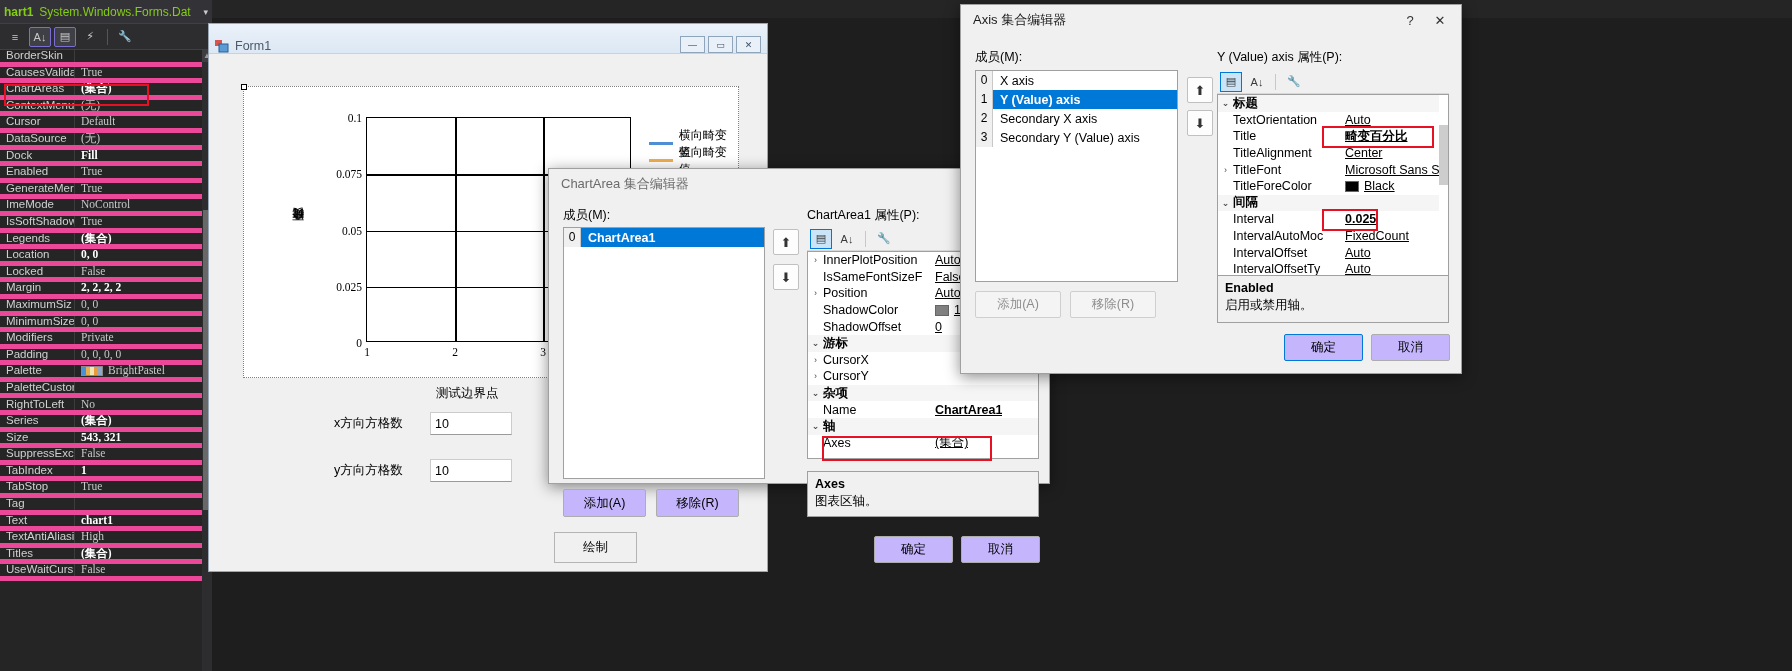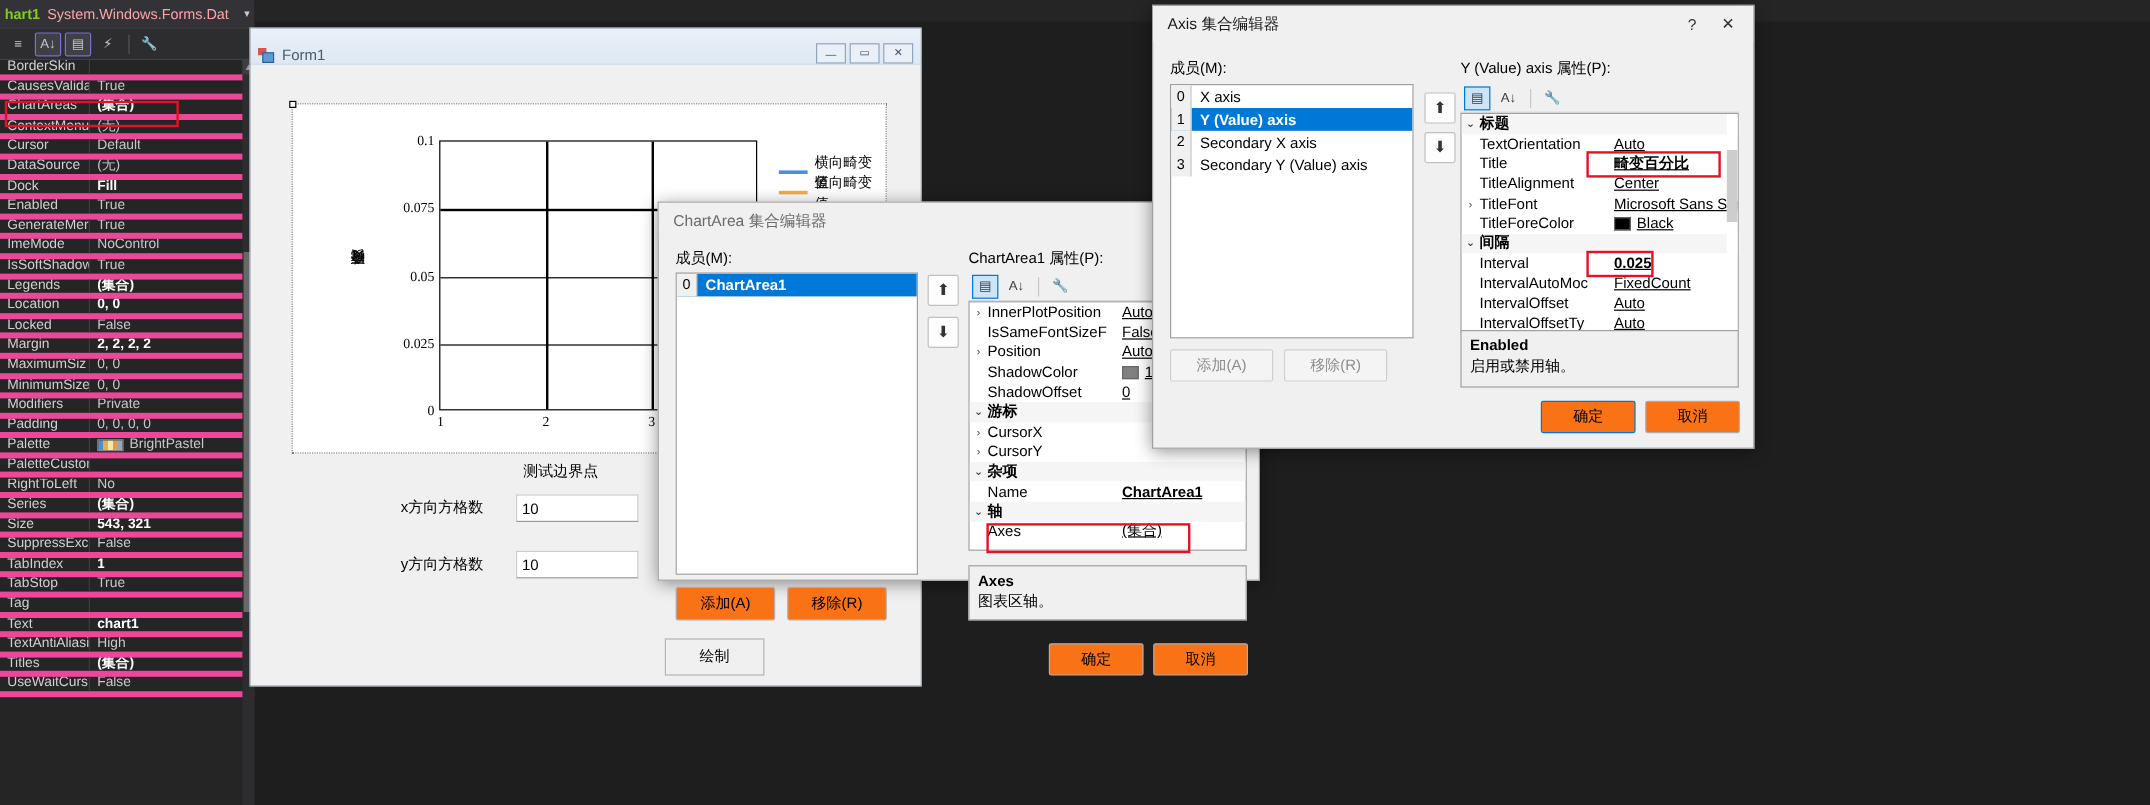--- a/index.html
+++ b/index.html
@@ -16,21 +16,21 @@
   .vs-panel {
     position: absolute; left: 0; top: 0; width: 212px; height: 671px;
     background: #252526; color: #d4d4d4; font-size: 12px;
   }
   .vs-combobar {
     position: absolute; left: 0; top: 0; width: 212px; height: 24px;
     background: #333337; border-bottom: 1px solid #3f3f46;
     display: flex; align-items: center; padding: 0 4px; color: #f0f0f0;
   }
   .vs-combobar .obj-name { font-weight: bold; color: #84cc16; font-size: 12px; }
-  .vs-combobar .obj-type { color: #fca5a5; font-size: 12px; margin-left: 6px;
+  .vs-combobar .obj-type { color: #84cc16; font-size: 12px; margin-left: 6px;
       white-space: nowrap; overflow: hidden; }
   .vs-combobar .caret { margin-left: auto; color: #cccccc; font-size: 9px; }
 
   .vs-toolbar {
     position: absolute; left: 0; top: 24px; width: 212px; height: 26px;
     background: #2d2d30; border-bottom: 1px solid #3f3f46;
     display: flex; align-items: center; gap: 3px; padding: 0 4px;
   }
   .tb-btn {
     width: 22px; height: 20px; display: flex; align-items: center; justify-content: center;
@@ -46,21 +46,21 @@
   .vs-row {
     display: flex; height: 16.6px; align-items: center;
     border-bottom: 5px solid #ec4899; font-size: 11.5px; line-height: 1;
   }
   .vs-key {
     width: 75px; min-width: 75px; padding-left: 6px; color: #d0d0d0;
     white-space: nowrap; overflow: hidden;
     border-right: 1px solid #3c3c3c;
   }
   .vs-val { padding-left: 6px; color: #c8c8c8; white-space: nowrap; overflow: hidden;
-      display: flex; align-items: center; gap: 5px; }
+      display: flex; align-items: center; gap: 5px; font-family: Liberation Serif, serif; }
   .vs-val.bold { font-weight: bold; color: #ffffff; }
   .swatch-palette {
     width: 22px; height: 10px; display: inline-block;
     background: linear-gradient(to right,
       #4a90d9 0 20%, #e8b04b 20% 40%, #f2e6b6 40% 60%,
       #e89a3c 60% 80%, #8fa8c8 80% 100%);
     border: 1px solid #888;
   }
   .vs-scrollbar {
     position: absolute; right: 0; top: 50px; width: 10px; height: 621px; background: #2d2d30;
@@ -128,21 +128,21 @@
     white-space: nowrap;
   }
   .axis-title-x { position: absolute; left: 192px; top: 298px; font-size: 12.5px; color:#000; }
   .legend { position: absolute; left: 405px; top: 48px; font-size: 12px; }
   .leg-row { display: flex; align-items: center; gap: 6px; height: 17px; }
   .leg-line { width: 24px; height: 3px; display: block; }
 
   .form-field { position: absolute; display: flex; align-items: center; }
   .ff-label { font-size: 12.5px; color: #000; }
   .ff-input {
-    width: 102px; height: 23px; background: #fff; border: 1px solid #cccccc;
+    width: 82px; height: 23px; background: #fff; border: 1px solid #cccccc;
     border-bottom: 1px solid #9a9a9a; font-size: 12.5px; padding: 0 4px;
     display: flex; align-items: center; color: #000;
   }
   .draw-btn {
     position: absolute; left: 345px; top: 478px; width: 83px; height: 31px;
     background: #f0f0f0; border: 1px solid #b4b4b4; display: flex;
     align-items: center; justify-content: center; font-size: 12.5px; color:#000;
   }
 
   
@@ -179,21 +179,21 @@
   .pg-exp { width: 15px; min-width:15px; text-align: center; color: #444; font-size: 9px; }
   .pg-name { width: 108px; min-width: 108px; color: #000; white-space: nowrap; overflow: hidden; }
   .pg-val { color: #000; white-space: nowrap; overflow: hidden; padding-left: 4px;
       display:flex; align-items:center; gap: 5px; text-decoration: underline; }
   .pg-val.bold { font-weight: bold; }
   .col-swatch { width: 14px; height: 11px; border: 1px solid #666; display: inline-block; }
   .desc-box { background: #f0f0f0; border: 1px solid #a0a0a0; padding: 5px 7px; }
   .desc-t { font-weight: bold; font-size: 12.5px; color: #000; }
   .desc-b { font-size: 12.5px; color: #000; margin-top: 2px; }
   .dlg-btn {
-    background: #f97316; border: 1px solid #adadad; font-size: 12.5px; color: #000;
+    background: #c4b5fd; border: 1px solid #adadad; font-size: 12.5px; color: #000;
     display: flex; align-items: center; justify-content: center; border-radius: 2px;
   }
   .dlg-btn.primary { border-color: #0078d7; }
   .dlg-btn.disabled { color: #8d8d8d; background: #f4f4f4; border-color: #cfcfcf; }
 
   
   #axis-dlg { left: 960px; top: 4px; width: 502px; height: 370px; }
 
   .scroll-v { position:absolute; width: 9px; background: #fff; }
   .scroll-v .th { position: absolute; left: 0; width: 9px; background: #cdcdcd; }

